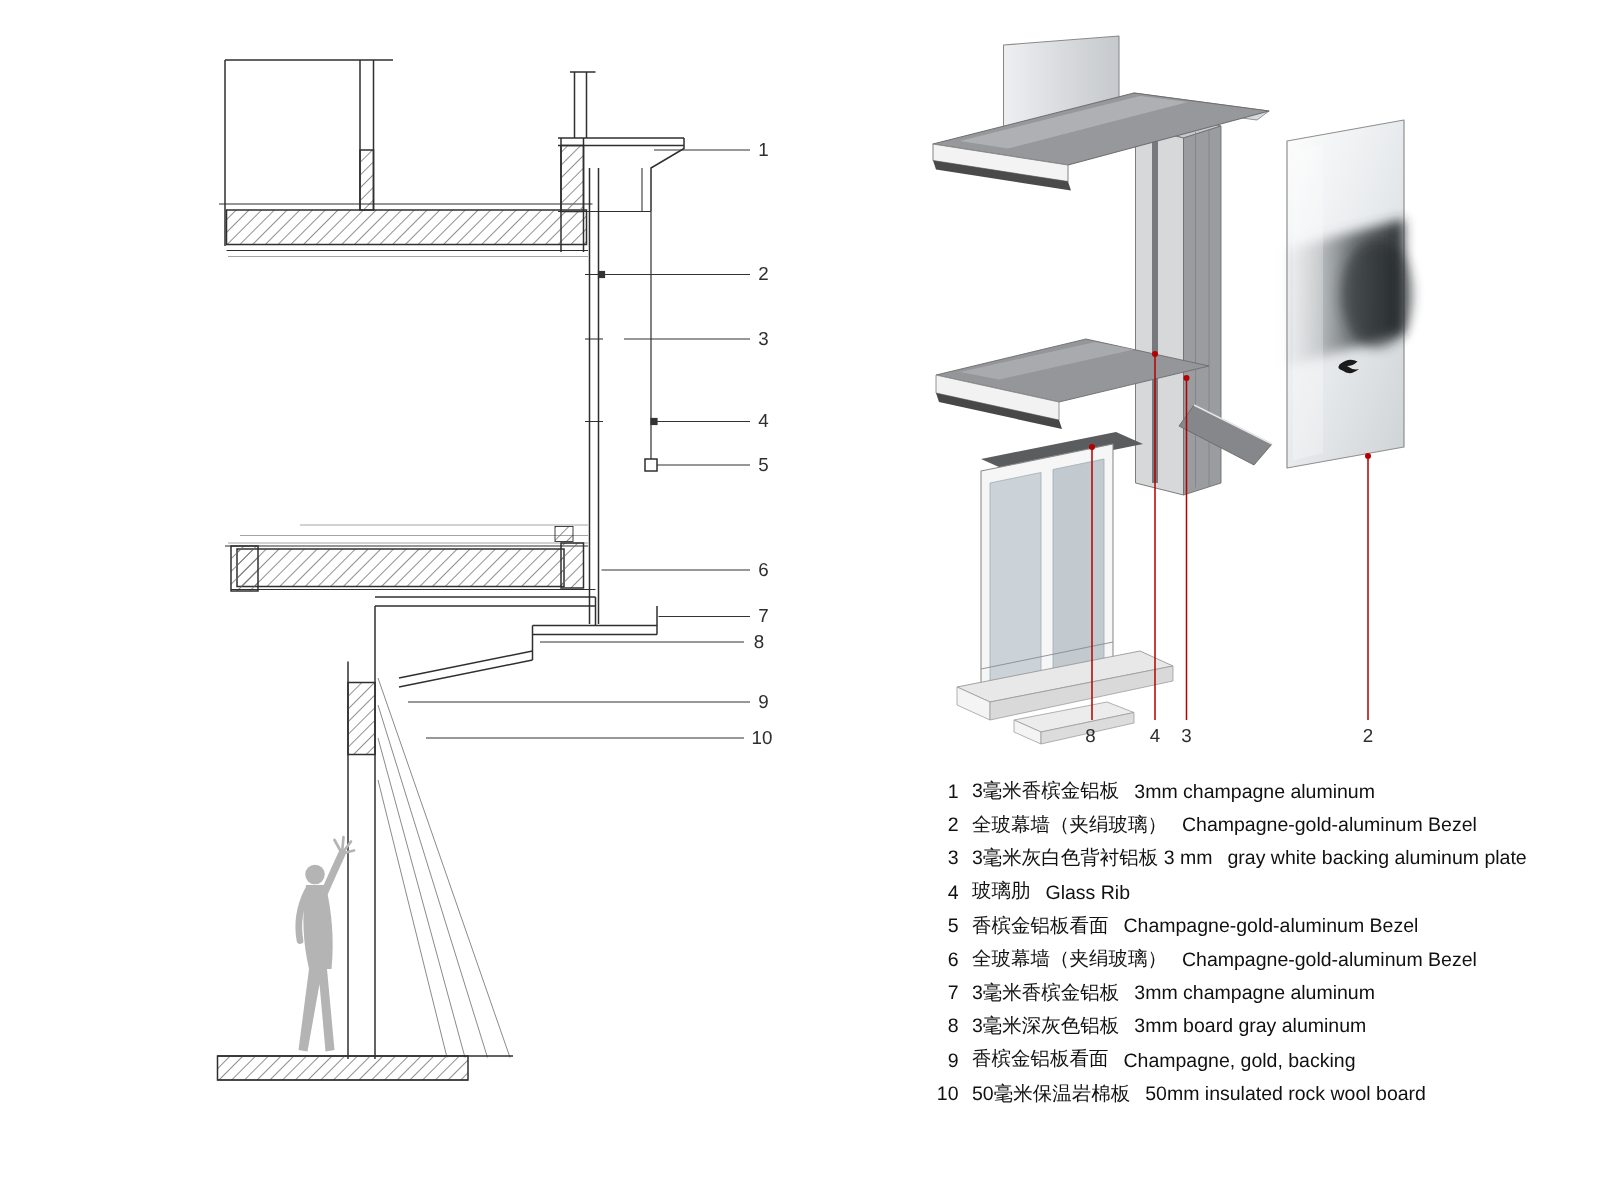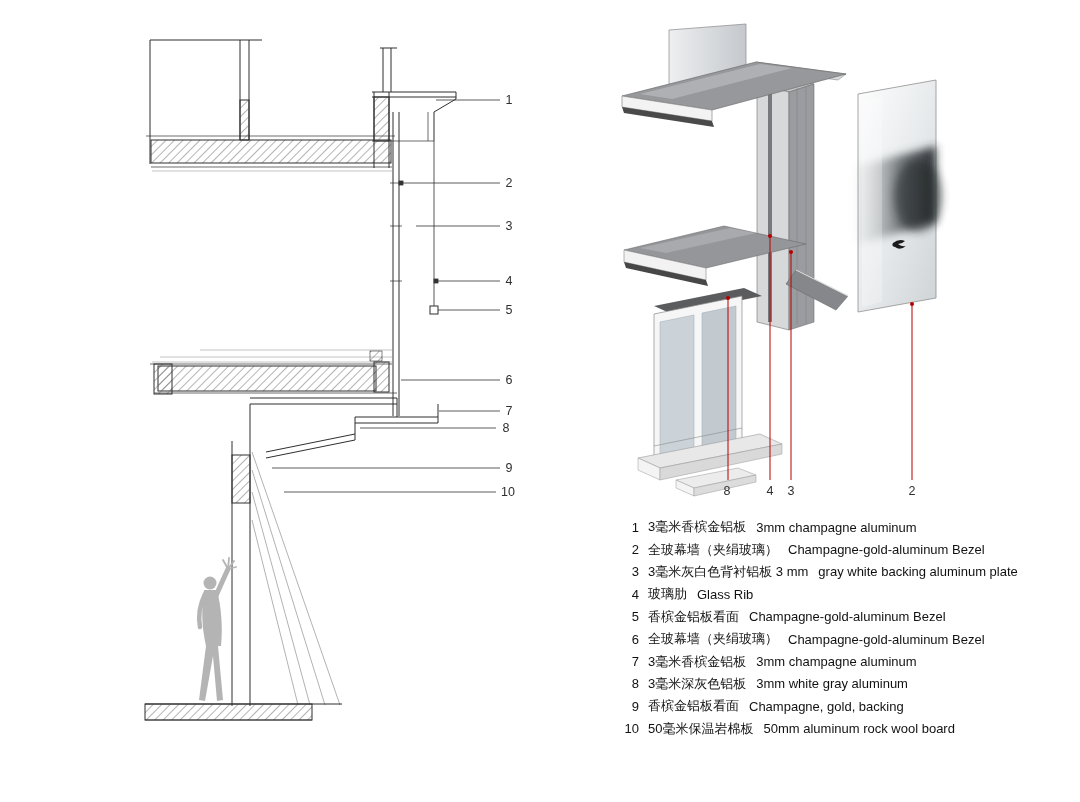--- a/index.html
+++ b/index.html
@@ -276,27 +276,27 @@
       <span class="legend-en">Champagne-gold-aluminum Bezel</span>
     </div>
     <div class="legend-row">
       <span class="legend-num">7</span>
       <span class="legend-zh">3毫米香槟金铝板</span>
       <span class="legend-en">3mm champagne aluminum</span>
     </div>
     <div class="legend-row">
       <span class="legend-num">8</span>
       <span class="legend-zh">3毫米深灰色铝板</span>
-      <span class="legend-en">3mm white gray aluminum</span>
+      <span class="legend-en">3mm board gray aluminum</span>
     </div>
     <div class="legend-row">
       <span class="legend-num">9</span>
       <span class="legend-zh">香槟金铝板看面</span>
       <span class="legend-en">Champagne, gold, backing</span>
     </div>
     <div class="legend-row">
       <span class="legend-num">10</span>
       <span class="legend-zh">50毫米保温岩棉板</span>
-      <span class="legend-en">50mm aluminum rock wool board</span>
+      <span class="legend-en">50mm insulated rock wool board</span>
     </div>
   </div>
 
 </div>
 
 </body></html>

